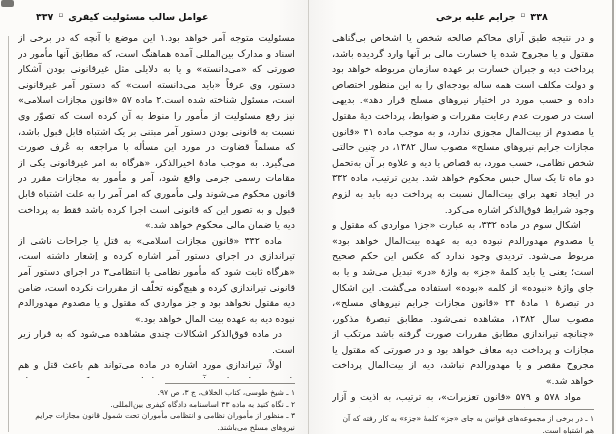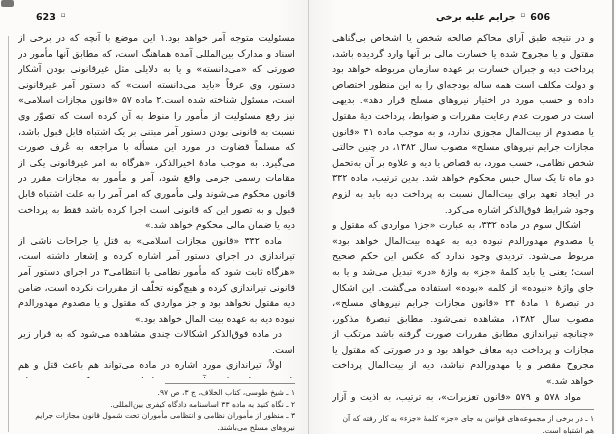--- a/index.html
+++ b/index.html
@@ -57,42 +57,43 @@
     background:#4a4844;opacity:.75;pointer-events:none;
   }
 </style>
 </head>
 <body>
 
 <div class="spread">
 
   <div class="page page-left">
     <div class="running-header">
+      <span>عوامل سالب مسئولیت کیفری</span>
       <span class="ornament">▫</span>
-      <span>623</span>
+      <span>۳۳۷</span>
     </div>
 
     <div class="page-body">
       <p>مسئولیت متوجه آمر خواهد بود.۱ این موضع با آنچه که در برخی از اسناد و مدارک بین‌المللی آمده هماهنگ است، که مطابق آنها مأمور در صورتی که «می‌دانسته» و یا به دلایلی مثل غیرقانونی بودن آشکار دستور، وی عرفاً «باید می‌دانسته است» که دستور آمر غیرقانونی است، مسئول شناخته شده است.۲ ماده ۵۷ «قانون مجازات اسلامی» نیز رفع مسئولیت از مأمور را منوط به آن کرده است که تصوّر وی نسبت به قانونی بودن دستور آمر مبتنی بر یک اشتباه قابل قبول باشد، که مسلماً قضاوت در مورد این مسأله با مراجعه به عُرف صورت می‌گیرد. به موجب مادهٔ اخیرالذکر، «هرگاه به امر غیرقانونی یکی از مقامات رسمی جرمی واقع شود، آمر و مأمور به مجازات مقرر در قانون محکوم می‌شوند ولی مأموری که امر آمر را به علت اشتباه قابل قبول و به تصور این که قانونی است اجرا کرده باشد فقط به پرداخت دیه یا ضمان مالی محکوم خواهد شد.»</p>
       <p class="indented">ماده ۳۳۲ «قانون مجازات اسلامی» به قتل یا جراحات ناشی از تیراندازی در اجرای دستور آمر اشاره کرده و اِشعار داشته است، «هرگاه ثابت شود که مأمور نظامی یا انتظامی۳ در اجرای دستور آمر قانونی تیراندازی کرده و هیچ‌گونه تخلّف از مقررات نکرده است، ضامن دیه مقتول نخواهد بود و جز مواردی که مقتول و یا مصدوم مهدورالدم نبوده دیه به عهده بیت المال خواهد بود.»</p>
       <p class="indented">در ماده فوق‌الذکر اشکالات چندی مشاهده می‌شود که به قرار زیر است.</p>
       <p class="indented">اولاً، تیراندازی مورد اشاره در ماده می‌تواند هم باعث قتل و هم باعث صدمات مادون آن شود و بنابراین بهتر بود که مقنن، به جای عبارت «دیهٔ مقتول»، از عبارت «دیهٔ مقتول یا مصدوم» استفاده می‌کرد، همان‌طور که در عبارت بعدی به «مقتول و یا مصدوم» اشاره کرده است. ثانیاً، مسئولیت بیت‌المال در پرداخت دیه محدود به حالتی است که در عین بی‌گناه بودن مقتول یا مصدوم، تخلّفی از مقررات از سوی آمر یا مأمور رخ نداده باشد، مثل این که مأمور، بنا به دستور آمر، به سوی سارق مسلّحی تیراندازی کند ولی، از بد حادثه، تیر به یک عابر بی‌گناه برخورد نماید. این نکته در ماده ۱۳ «قانون مجازات جرایم نیروهای مسلح» مصوب سال ۱۳۸۲ نیز مورد تأکید قرار گرفته است، که به موجب آن، «در صورتی که مأموران با رعایت مقررات این قانون سلاح به کار گیرند</p>
     </div>
 
     <div class="footnotes">
       <div class="fn-rule"></div>
       <p>۱ ـ شیخ طوسی، کتاب الخلاف، ج ۳، ص ۹۷.</p>
       <p>۲ ـ نگاه کنید به ماده ۳۳ اساسنامه دادگاه کیفری بین‌المللی.</p>
       <p>۳ ـ منظور از مأموران نظامی و انتظامی مأموران تحت شمول قانون مجازات جرایم نیروهای مسلح می‌باشند.</p>
     </div>
   </div>
 
   <div class="page page-right">
     <div class="running-header">
-      <span>606</span>
+      <span>۳۳۸</span>
       <span class="ornament">▫</span>
       <span>جرایم علیه برخی</span>
     </div>
 
     <div class="page-body">
       <p>و در نتیجه طبق آرای محاکم صالحه شخص یا اشخاص بی‌گناهی مقتول و یا مجروح شده یا خسارت مالی بر آنها وارد گردیده باشد، پرداخت دیه و جبران خسارت بر عهده سازمان مربوطه خواهد بود و دولت مکلف است همه ساله بودجه‌ای را به این منظور اختصاص داده و حسب مورد در اختیار نیروهای مسلح قرار دهد». بدیهی است در صورت عدم رعایت مقررات و ضوابط، پرداخت دیهٔ مقتول یا مصدوم از بیت‌المال مجوزی ندارد، و به موجب ماده ۴۱ «قانون مجازات جرایم نیروهای مسلح» مصوب سال ۱۳۸۲، در چنین حالتی شخص نظامی، حسب مورد، به قصاص یا دیه و علاوه بر آن به‌تحمل دو ماه تا یک سال حبس محکوم خواهد شد. بدین ترتیب، ماده ۳۳۲ در ایجاد تعهد برای بیت‌المال نسبت به پرداخت دیه باید به لزوم وجود شرایط فوق‌الذکر اشاره می‌کرد.</p>
       <p class="indented">اشکال سوم در ماده ۳۳۲، به عبارت «جز۱ مواردی که مقتول و یا مصدوم مهدورالدم نبوده دیه به عهده بیت‌المال خواهد بود» مربوط می‌شود. تردیدی وجود ندارد که عکس این حکم صحیح است؛ یعنی یا باید کلمهٔ «جز» به واژهٔ «در» تبدیل می‌شد و یا به جای واژهٔ «نبوده» از کلمه «بوده» استفاده می‌گشت. این اشکال در تبصرهٔ ۱ مادهٔ ۲۴ «قانون مجازات جرایم نیروهای مسلح»، مصوب سال ۱۳۸۲، مشاهده نمی‌شود. مطابق تبصرهٔ مذکور، «چنانچه تیراندازی مطابق مقررات صورت گرفته باشد مرتکب از مجازات و پرداخت دیه معاف خواهد بود و در صورتی که مقتول یا مجروح مقصر و یا مهدورالدم نباشد، دیه از بیت‌المال پرداخت خواهد شد.»</p>
       <p class="indented">مواد ۵۷۸ و ۵۷۹ «قانون تعزیرات»، به ترتیب، به اذیت و آزار بدنی متهم برای کسب اقرار و مجازات کردن شخص محکوم به چیزی سخت‌تر از مجازات مورد حکم یا به مجازاتی که مورد حکم نبوده است، اشاره کرده‌اند. در هر دو ماده، قصاص یا دیه، در صورت تحقق جنایت، بر عهده مباشر قرار داده شده است، که با آنچه که قبلاً در مورد قابل پذیرش نبودن ارتکاب جرم در نتیجهٔ دستور مافوق گفتیم و نیز با مفاد ماده ۲۱۱ در مورد قابل پذیرش نبودن اکراه در قتل و یا دستور به قتل دیگری، هماهنگ می‌باشد. به علاوه، در هر دو ماده مجازات شش ماه تا سه سال حبس برای مأمور، و در صورتی که مأمور اقداماتش را به دستور آمر انجام داده باشد، برای آمر، پیش‌بینی شده است. اشکال وارده به این حکم آن است که مقنن باید، در صورت آگاه بودن مأمور نسبت به</p>
     </div>
 

